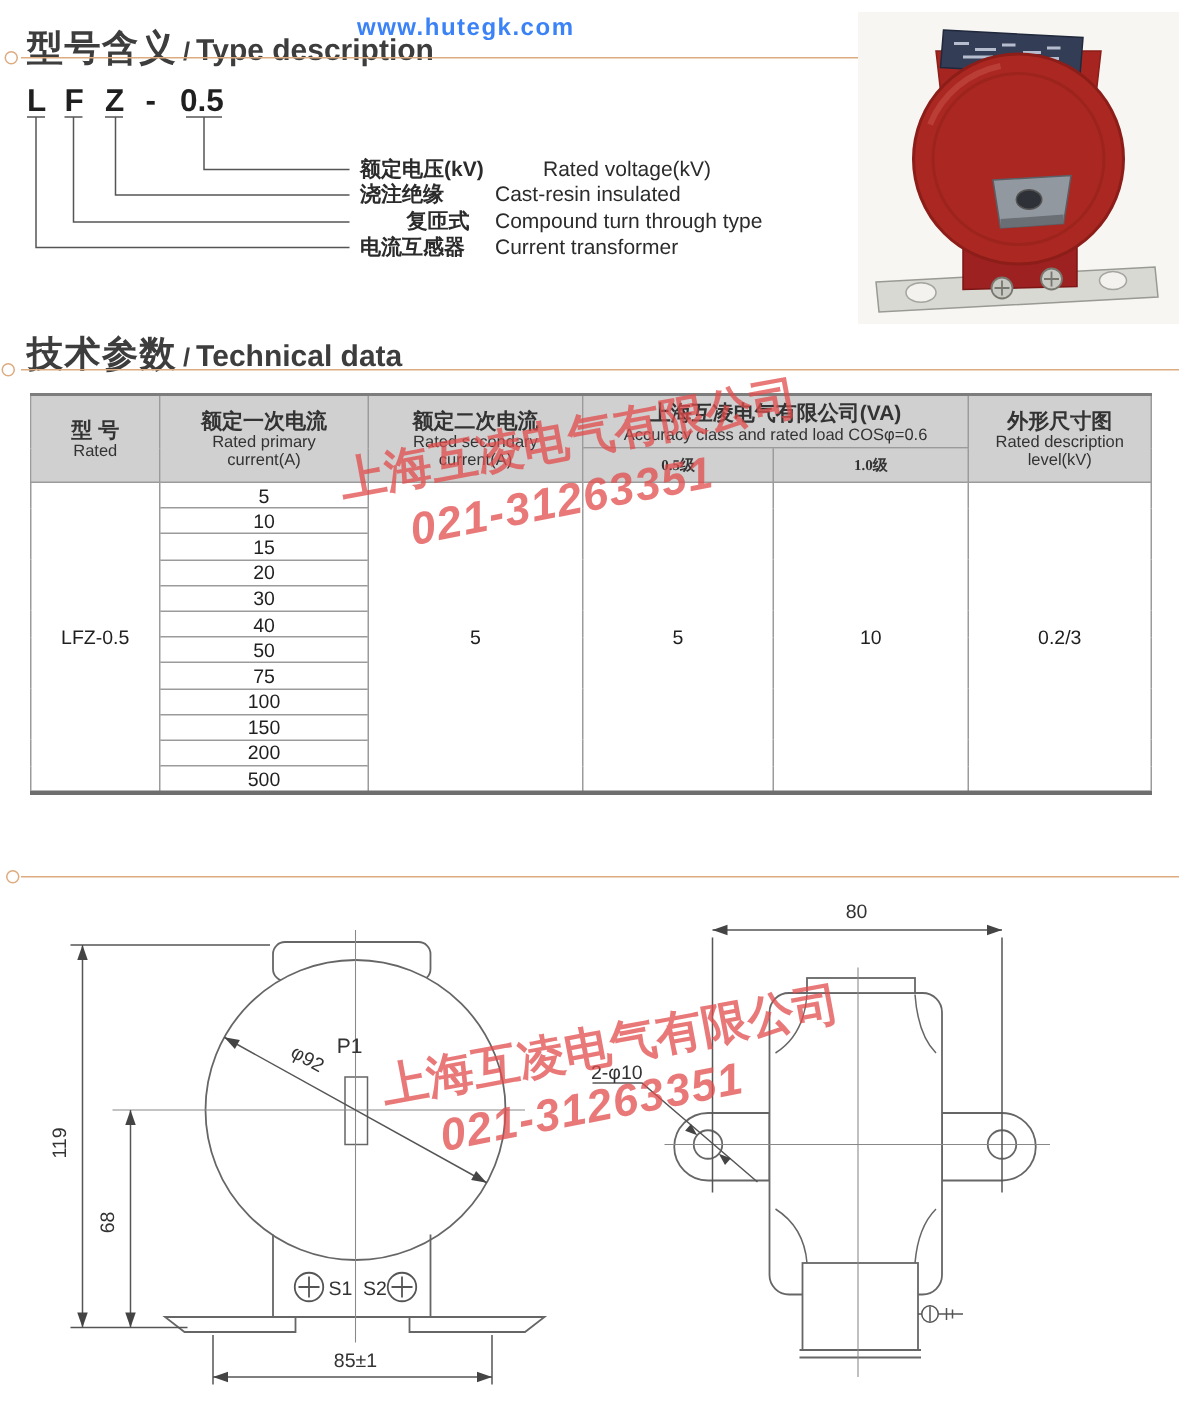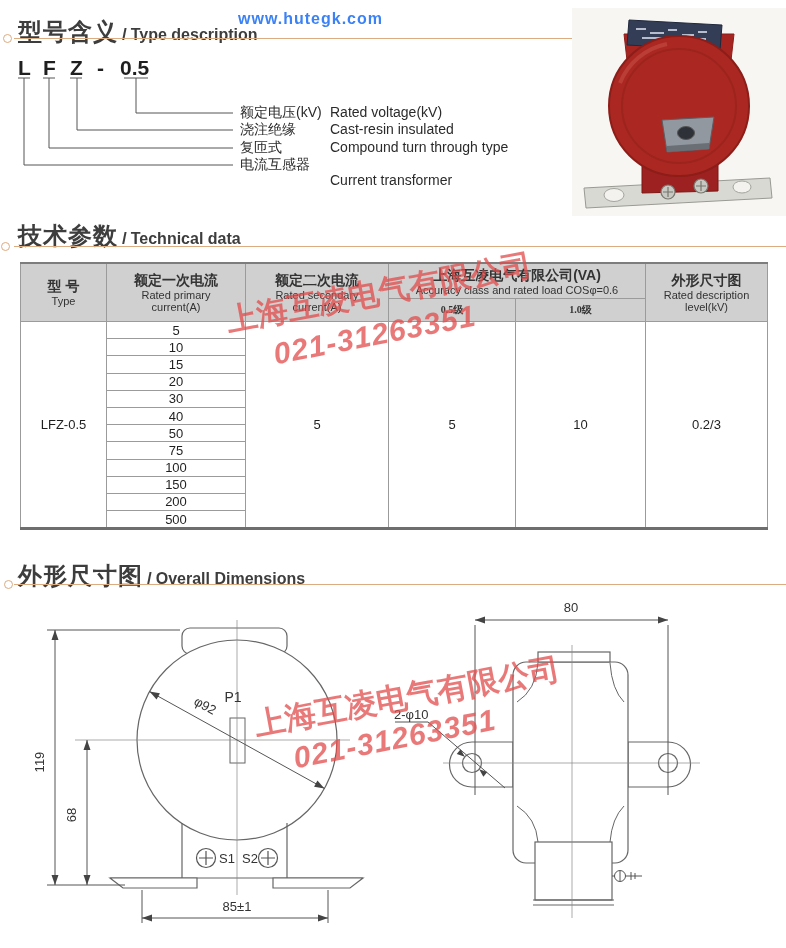--- a/index.html
+++ b/index.html
@@ -3,32 +3,32 @@
 <meta charset="utf-8">
 <style>
   html,body{margin:0;padding:0;background:#fff;}
   .page{position:relative;width:786px;height:948px;background:#ffffff;overflow:hidden;
         font-family:"Liberation Sans","DejaVu Sans",sans-serif;color:#2e2e2e;}
 
   
   .sec-title{position:absolute;left:18px;font-weight:bold;color:#3d3d3d;white-space:nowrap;}
   .sec-title .zh{font-size:24px;letter-spacing:1px;}
   .sec-title .sep{font-size:17px;padding:0 4px;}
-  .sec-title .en{font-size:16px;}
+  .sec-title .en{font-size:20px;}
   .rule{position:absolute;left:14px;width:772px;border-top:1px solid #ddab80;height:0;}
   .rule-dot{position:absolute;width:7px;height:7px;border:1px solid #ddab80;border-radius:50%;background:#fff;}
 
   
   .url{position:absolute;left:238px;top:10px;font-size:16px;font-weight:bold;
        color:#3b82f6;letter-spacing:1px;}
 
   
   .model-char{position:absolute;top:56px;font-size:21px;font-weight:bold;color:#1f1f1f;}
   .tlabel{position:absolute;font-size:14px;white-space:nowrap;}
-  .tlabel.zh{left:240px;font-weight:normal;color:#2b2b2b;}
+  .tlabel.zh{left:240px;font-weight:bold;color:#2b2b2b;}
   .tlabel.en{left:330px;color:#2b2b2b;}
 
   
   .wm{position:absolute;color:rgba(226,76,76,0.75);font-weight:bold;white-space:nowrap;z-index:30;}
   .wm-co{font-size:31px;}
   .wm-ph{font-size:30px;font-style:italic;letter-spacing:1px;}
 
   
   .tech-table{position:absolute;left:20px;top:262px;border-collapse:collapse;table-layout:fixed;
               width:747px;padding-left:43px;}
@@ -67,27 +67,27 @@
   <svg class="drawing" style="left:0;top:48px;" width="420" height="130" viewBox="0 0 420 130">
     <g stroke="#555" stroke-width="1" fill="none">
       <path d="M18,30 H30 M24,30 V117 H233"></path>
       <path d="M43,30 H55 M49,30 V100 H233"></path>
       <path d="M70,30 H82 M77,30 V82 H233"></path>
       <path d="M124,30 H148 M136,30 V65 H233"></path>
     </g>
   </svg>
 
   <div class="tlabel zh" style="top:104px;">额定电压(kV)</div>
-  <div class="tlabel en" style="top:104px;">Rated voltage(kV)</div>
+  <div class="tlabel en" style="top:104px;margin-left:32px;">Rated voltage(kV)</div>
   <div class="tlabel zh" style="top:121px;">浇注绝缘</div>
   <div class="tlabel en" style="top:121px;">Cast-resin insulated</div>
-  <div class="tlabel zh" style="top:139px;">复匝式</div>
+  <div class="tlabel zh" style="top:139px;margin-left:31px;">复匝式</div>
   <div class="tlabel en" style="top:139px;">Compound turn through type</div>
   <div class="tlabel zh" style="top:156px;">电流互感器</div>
-  <div class="tlabel en" style="top:156px;margin-top:16px;">Current transformer</div>
+  <div class="tlabel en" style="top:156px;">Current transformer</div>
 
   <svg class="drawing" style="left:572px;top:8px;" width="214" height="208" viewBox="0 0 214 208">
     <rect x="0" y="0" width="214" height="208" fill="#f7f6f3"></rect>
 
     <polygon points="12,180 198,170 200,190 14,200" fill="#d9d9d4" stroke="#9a9a94" stroke-width="1"></polygon>
     <ellipse cx="42" cy="187" rx="10" ry="6.5" fill="#f3f2ee" stroke="#a5a59f"></ellipse>
     <ellipse cx="170" cy="179" rx="9" ry="6" fill="#f3f2ee" stroke="#a5a59f"></ellipse>
 
     <polygon points="70,150 146,148 146,183 70,185" fill="#9c2120" stroke="#7c1615"></polygon>
 
@@ -133,21 +133,21 @@
         <col style="width:139px">
         <col style="width:143px">
       <col style="width:127px">
         <col style="width:130px">
         <col style="width:122px">
     </colgroup>
     <thead>
       <tr class="row1">
         <th rowspan="2">
           <span class="th-zh">型 号</span>
-          <span class="th-en">Type</span>
+          <span class="th-en">Rated</span>
         </th>
         <th rowspan="2">
           <span class="th-zh">额定一次电流</span>
           <span class="th-en">Rated primary</span>
           <span class="th-en">current(A)</span>
         </th>
         <th rowspan="2">
           <span class="th-zh">额定二次电流</span>
           <span class="th-en">Rated secondary</span>
           <span class="th-en">current(A)</span>
@@ -208,23 +208,20 @@
         </tr>
       <tr>
           <td>500</td>
         </tr>
     </tbody>
   </table>
 
   <div class="wm wm-co" style="left:224px;top:272px;transform:rotate(-10.5deg);">上海互凌电气有限公司</div>
   <div class="wm wm-ph" style="left:272px;top:318px;transform:rotate(-11deg);">021-31263351</div>
 
-  <div class="sec-title" style="top:560px;">
-    <span class="zh">外形尺寸图</span><span class="sep">/</span><span class="en">Overall Dimensions</span>
-  </div>
   <div class="rule" style="top:584px;"></div>
   <span class="rule-dot" style="left:4px;top:580px;"></span>
 
   <svg class="drawing" style="left:0;top:600px;" width="420" height="348" viewBox="0 0 420 348">
     <g fill="#ffffff" stroke="#666" stroke-width="1.2">
 
       <rect x="182" y="28" width="105" height="26" rx="8"></rect>
 
       <circle cx="237" cy="140" r="100"></circle>
 

